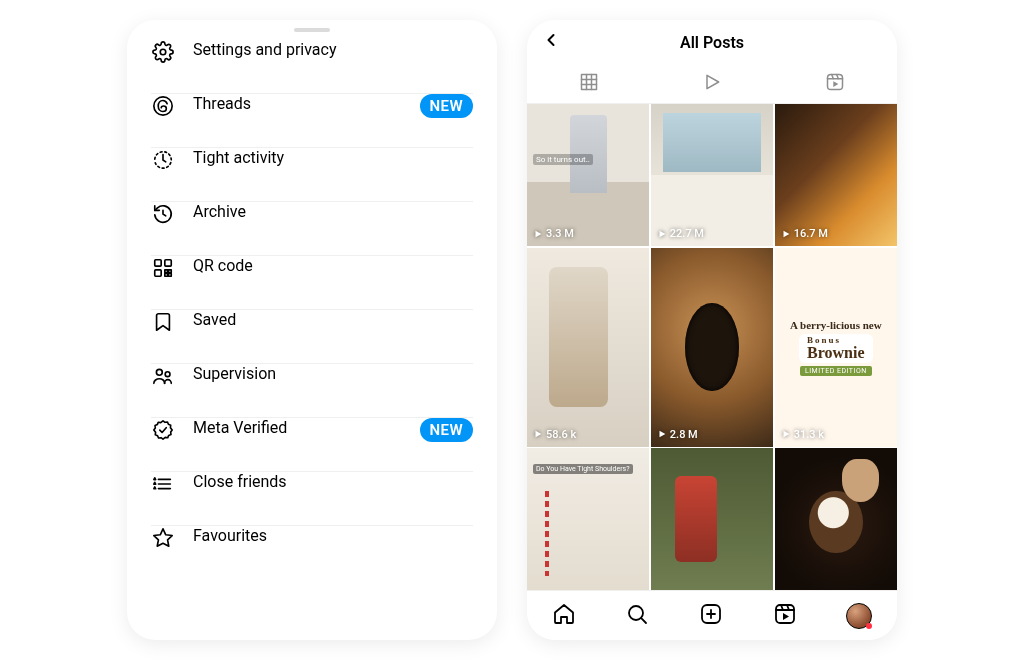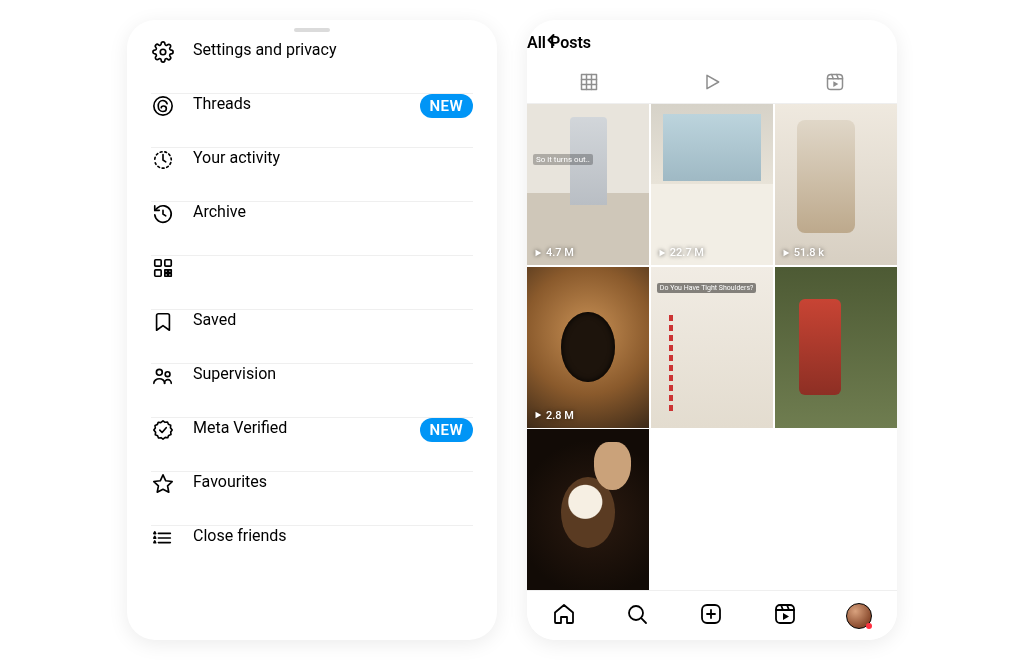--- a/index.html
+++ b/index.html
@@ -65,20 +65,21 @@
     font-size: 15px;
     font-weight: 600;
     padding: 3px 10px;
     border-radius: 999px;
     letter-spacing: 0.4px;
   }
   
   .header {
     display: flex;
     align-items: center;
+    justify-content: center;
     height: 44px;
     position: relative;
   }
   .back {
     position: absolute;
     left: 14px;
     top: 10px;
     cursor: pointer;
   }
   .header-title {
@@ -256,21 +257,21 @@
     <span class="menu-label">Threads</span>
     <span class="badge">NEW</span>
   </div>
       <div class="menu-row">
     <span class="menu-icon">
           <svg width="22" height="22" viewBox="0 0 24 24" fill="none" stroke="#000" stroke-width="1.8" stroke-linecap="round" stroke-linejoin="round">
             <path d="M12 6v6l3 2"></path>
             <path d="M3.05 11a9 9 0 1 1 .5 4" stroke-dasharray="2 3"></path>
           </svg>
         </span>
-    <span class="menu-label">Your activity</span>
+    <span class="menu-label">Tight activity</span>
 
   </div>
       <div class="menu-row">
     <span class="menu-icon">
           <svg width="22" height="22" viewBox="0 0 24 24" fill="none" stroke="#000" stroke-width="1.8" stroke-linecap="round" stroke-linejoin="round">
             <path d="M3.05 13A9 9 0 1 0 6 5.3L3 8"></path>
             <polyline points="3 3 3 8 8 8"></polyline>
             <polyline points="12 8 12 12 15 14"></polyline>
           </svg>
         </span>
@@ -282,20 +283,21 @@
           <svg width="22" height="22" viewBox="0 0 24 24" fill="none" stroke="#000" stroke-width="1.8" stroke-linecap="round" stroke-linejoin="round">
             <rect x="3" y="3" width="7" height="7" rx="1"></rect>
             <rect x="14" y="3" width="7" height="7" rx="1"></rect>
             <rect x="3" y="14" width="7" height="7" rx="1"></rect>
             <rect x="14" y="14" width="3" height="3"></rect>
             <rect x="18" y="18" width="3" height="3"></rect>
             <rect x="18" y="14" width="3" height="3"></rect>
             <rect x="14" y="18" width="3" height="3"></rect>
           </svg>
         </span>
+    <span class="menu-label">QR code</span>
 
   </div>
       <div class="menu-row">
     <span class="menu-icon">
           <svg width="22" height="22" viewBox="0 0 24 24" fill="none" stroke="#000" stroke-width="1.8" stroke-linecap="round" stroke-linejoin="round">
             <path d="M19 21l-7-5-7 5V5a2 2 0 0 1 2-2h10a2 2 0 0 1 2 2z"></path>
           </svg>
         </span>
     <span class="menu-label">Saved</span>
 
@@ -314,42 +316,42 @@
   </div>
       <div class="menu-row">
     <span class="menu-icon">
           <svg width="22" height="22" viewBox="0 0 24 24" fill="none" stroke="#000" stroke-width="1.8" stroke-linecap="round" stroke-linejoin="round">
             <path d="M12 2l2.2 1.6 2.7-.3 1 2.5 2.5 1-.3 2.7L22 12l-1.6 2.2.3 2.7-2.5 1-1 2.5-2.7-.3L12 22l-2.2-1.6-2.7.3-1-2.5-2.5-1 .3-2.7L2 12l1.6-2.2-.3-2.7 2.5-1 1-2.5 2.7.3z"></path>
             <polyline points="8.5 12.2 11 14.7 15.5 9.5"></polyline>
           </svg>
         </span>
     <span class="menu-label">Meta Verified</span>
     <span class="badge">NEW</span>
-  </div>
-      <div class="menu-row">
-    <span class="menu-icon">
-          <svg width="22" height="22" viewBox="0 0 24 24" fill="none" stroke="#000" stroke-width="1.8" stroke-linecap="round" stroke-linejoin="round">
-            <polygon points="12 2 15 8.5 22 9.3 17 14 18.3 21 12 17.8 5.7 21 7 14 2 9.3 9 8.5 12 2"></polygon>
-          </svg>
-        </span>
-    <span class="menu-label">Favourites</span>
-
   </div>
       <div class="menu-row">
     <span class="menu-icon">
           <svg width="22" height="22" viewBox="0 0 24 24" fill="none" stroke="#000" stroke-width="1.8" stroke-linecap="round" stroke-linejoin="round">
             <line x1="7" y1="7" x2="20" y2="7"></line>
             <line x1="7" y1="12" x2="20" y2="12"></line>
             <line x1="7" y1="17" x2="20" y2="17"></line>
             <polygon points="3,5.2 4,7.2 3,7.2 2,7.2 3,5.2" fill="#000"></polygon>
             <polygon points="3,10.2 4,12.2 2,12.2" fill="#000"></polygon>
             <polygon points="3,15.2 4,17.2 2,17.2" fill="#000"></polygon>
           </svg>
         </span>
     <span class="menu-label">Close friends</span>
+
+  </div>
+      <div class="menu-row">
+    <span class="menu-icon">
+          <svg width="22" height="22" viewBox="0 0 24 24" fill="none" stroke="#000" stroke-width="1.8" stroke-linecap="round" stroke-linejoin="round">
+            <polygon points="12 2 15 8.5 22 9.3 17 14 18.3 21 12 17.8 5.7 21 7 14 2 9.3 9 8.5 12 2"></polygon>
+          </svg>
+        </span>
+    <span class="menu-label">Favourites</span>
 
   </div>
     </div>
 </div>
 
 <div class="phone">
   <div class="header">
     <span class="back">
       <svg width="20" height="20" viewBox="0 0 24 24" fill="none" stroke="#000" stroke-width="2.4" stroke-linecap="round" stroke-linejoin="round">
           <polyline points="15 18 9 12 15 6"></polyline>
@@ -383,48 +385,69 @@
       </div>
     </div>
   <div class="grid" id="grid">
       <div class="cell bg1">
         <div class="cell-inner"></div>
         <div class="caption-overlay">So it turns out..</div>
         <div class="views">
           <svg width="10" height="10" viewBox="0 0 24 24">
             <polygon points="6 4 20 12 6 20" fill="#fff"></polygon>
           </svg>
-          <span>4.7 M</span>
+          <span>3.3 M</span>
         </div>
       </div>
       <div class="cell bg2">
         <div class="cell-inner"></div>
         <div class="views">
           <svg width="10" height="10" viewBox="0 0 24 24">
             <polygon points="6 4 20 12 6 20" fill="#fff"></polygon>
           </svg>
           <span>22.7 M</span>
         </div>
       </div>
+      <div class="cell bg3">
+        <div class="cell-inner"></div>
+        <div class="views">
+          <svg width="10" height="10" viewBox="0 0 24 24">
+            <polygon points="6 4 20 12 6 20" fill="#fff"></polygon>
+          </svg>
+          <span>16.7 M</span>
+        </div>
+      </div>
       <div class="cell bg4">
         <div class="cell-inner"></div>
         <div class="views">
           <svg width="10" height="10" viewBox="0 0 24 24">
             <polygon points="6 4 20 12 6 20" fill="#fff"></polygon>
           </svg>
-          <span>51.8 k</span>
+          <span>58.6 k</span>
         </div>
       </div>
       <div class="cell bg5">
         <div class="cell-inner"></div>
         <div class="views">
           <svg width="10" height="10" viewBox="0 0 24 24">
             <polygon points="6 4 20 12 6 20" fill="#fff"></polygon>
           </svg>
           <span>2.8 M</span>
+        </div>
+      </div>
+      <div class="cell bg6">
+        <div class="cell-inner"></div>
+        <div class="promo-top">A berry-licious new</div>
+              <div class="promo-mid"><small>Bonus</small><span>Brownie</span></div>
+              <div class="promo-tag">LIMITED EDITION</div>
+        <div class="views">
+          <svg width="10" height="10" viewBox="0 0 24 24">
+            <polygon points="6 4 20 12 6 20" fill="#fff"></polygon>
+          </svg>
+          <span>31.3 k</span>
         </div>
       </div>
       <div class="cell bg7">
         <div class="cell-inner"></div>
         <div class="caption-top">Do You Have Tight Shoulders?</div>
       </div>
       <div class="cell bg8">
         <div class="cell-inner"></div>
       </div>
       <div class="cell bg9">

